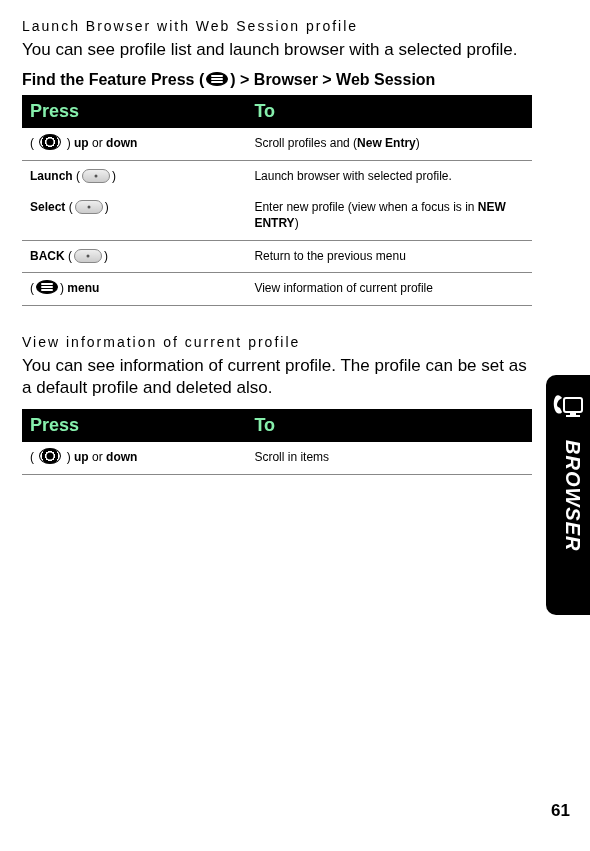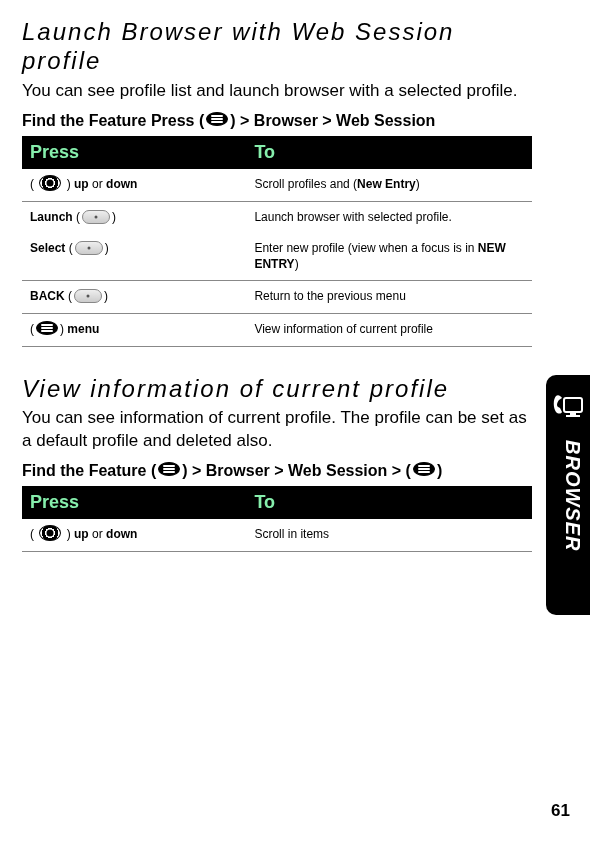--- a/index.html
+++ b/index.html
@@ -5,22 +5,21 @@
     * { margin: 0; padding: 0; box-sizing: border-box; }
     body {
       width: 590px;
       height: 851px;
       font-family: Arial, Helvetica, sans-serif;
       background: #fff;
       position: relative;
       padding: 18px 50px 0 22px;
     }
     .title {
-      font-size: 24px;
-      font-style: italic;
+      font-size: 14px;
       letter-spacing: 2px;
       line-height: 1.2;
       margin-bottom: 4px;
     }
     .body-text {
       font-size: 17px;
       line-height: 1.3;
       margin-bottom: 10px;
     }
     .feature-line {
@@ -201,23 +200,20 @@
       <td>
         <span>(</span><span class="icon icon-menu"></span><span>) </span><span class="bold">menu</span>
       </td>
       <td>View information of current profile</td>
     </tr>
   </tbody>
     </table>
 
   <div class="title">View information of current profile</div>
   <div class="body-text">You can see information of current profile. The profile can be set as a default profile and deleted also.</div>
-  <div class="feature-line">
-    <span>Find the Feature (</span><span class="icon icon-menu"></span><span>) &gt; Browser &gt; Web Session &gt; (</span><span class="icon icon-menu"></span><span>)</span>
-  </div>
 
   <table>
     <tbody>
         <tr>
       <th class="press-col">Press</th>
       <th class="to-col">To</th>
     </tr>
     <tr>
       <td>
         <span>(</span>

